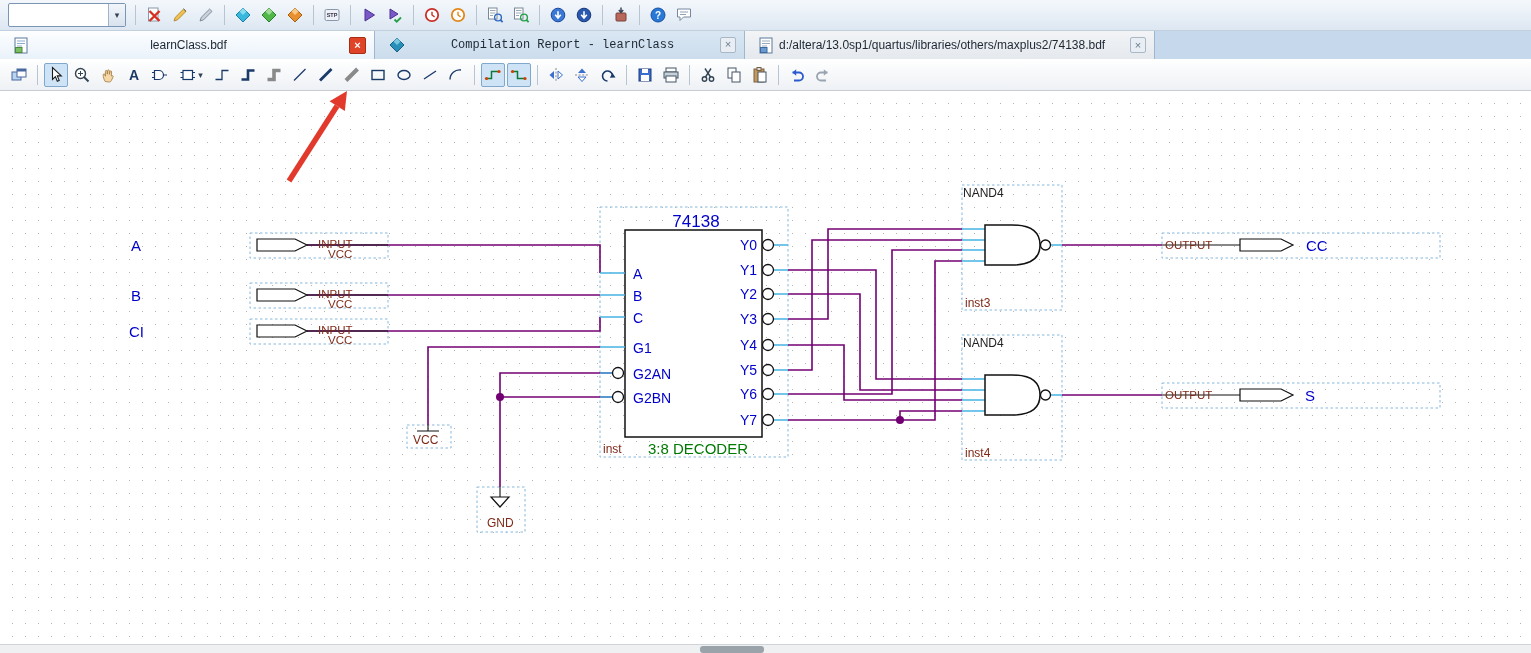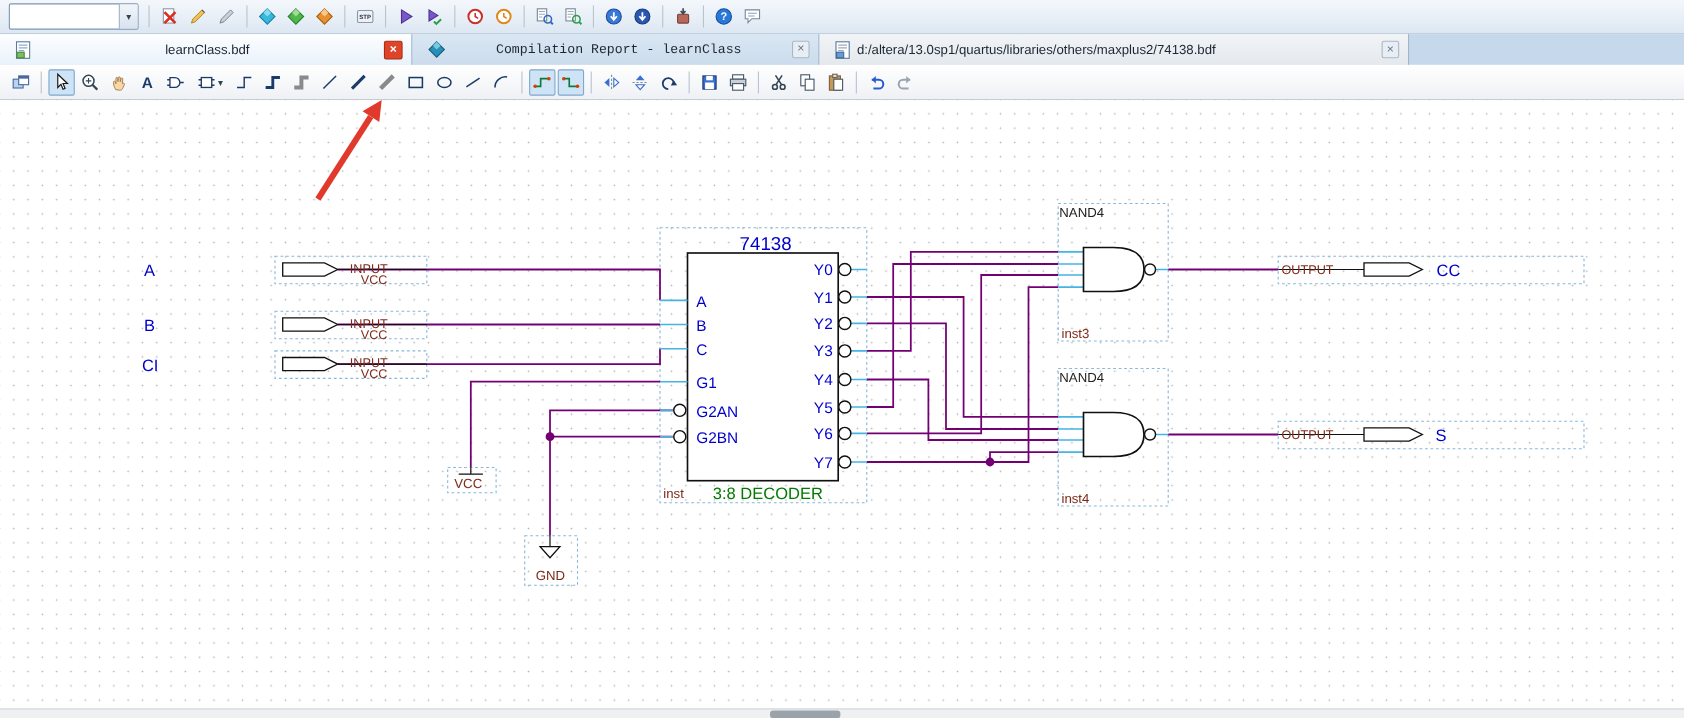--- a/index.html
+++ b/index.html
@@ -21,21 +21,21 @@
              background:linear-gradient(#f2f6fa,#d8e2ee);border-left:1px solid #9fb4c8;font-size:9px;color:#345;}
   .dd-caret{font-size:9px;color:#345;margin-left:1px;}
   
   .tabbar{position:absolute;top:31px;left:0;right:0;height:28px;background:#c6d9ec;display:flex;box-sizing:border-box;}
   .tab{position:relative;display:flex;align-items:center;box-sizing:border-box;height:100%;
        border-right:1px solid #9fb6cb;padding:0 8px;}
   .tab .ticon{margin:0 6px;display:flex;}
   .tab .tlabel{flex:1;text-align:center;font-size:12px;color:#1c2733;white-space:nowrap;overflow:hidden;}
   .tab.t1{width:375px;background:linear-gradient(#fdfeff,#e9f2fa);}
   .tab.t2{width:370px;background:linear-gradient(#dae7f3,#cbdcec);font-family:Liberation Mono, monospace;}
-  .tab.t3{width:536px;background:linear-gradient(#f2f4f6,#e4e9ee);}
+  .tab.t3{width:410px;background:linear-gradient(#f2f4f6,#e4e9ee);}
   .tab.t3 .tlabel{text-align:left;}
   .tclose{width:15px;height:15px;display:flex;align-items:center;justify-content:center;
           font-size:11px;line-height:1;border-radius:2px;margin-left:6px;}
   .tclose.red{background:#e04428;color:#fff;font-weight:bold;border:1px solid #a82c14;}
   .tclose.gray{background:#e8eef4;color:#6a7a8a;border:1px solid #aab8c6;width:14px;height:14px;}
   
   .canvas{position:absolute;top:91px;left:0;width:1531px;height:553px;background:#fff;
           background-image:radial-gradient(circle,#b4b4b4 0.8px,transparent 0.9px);
           background-size:13px 13px;background-position:6px 6px;overflow:hidden;}
   .schem{position:absolute;left:0;top:0;}

